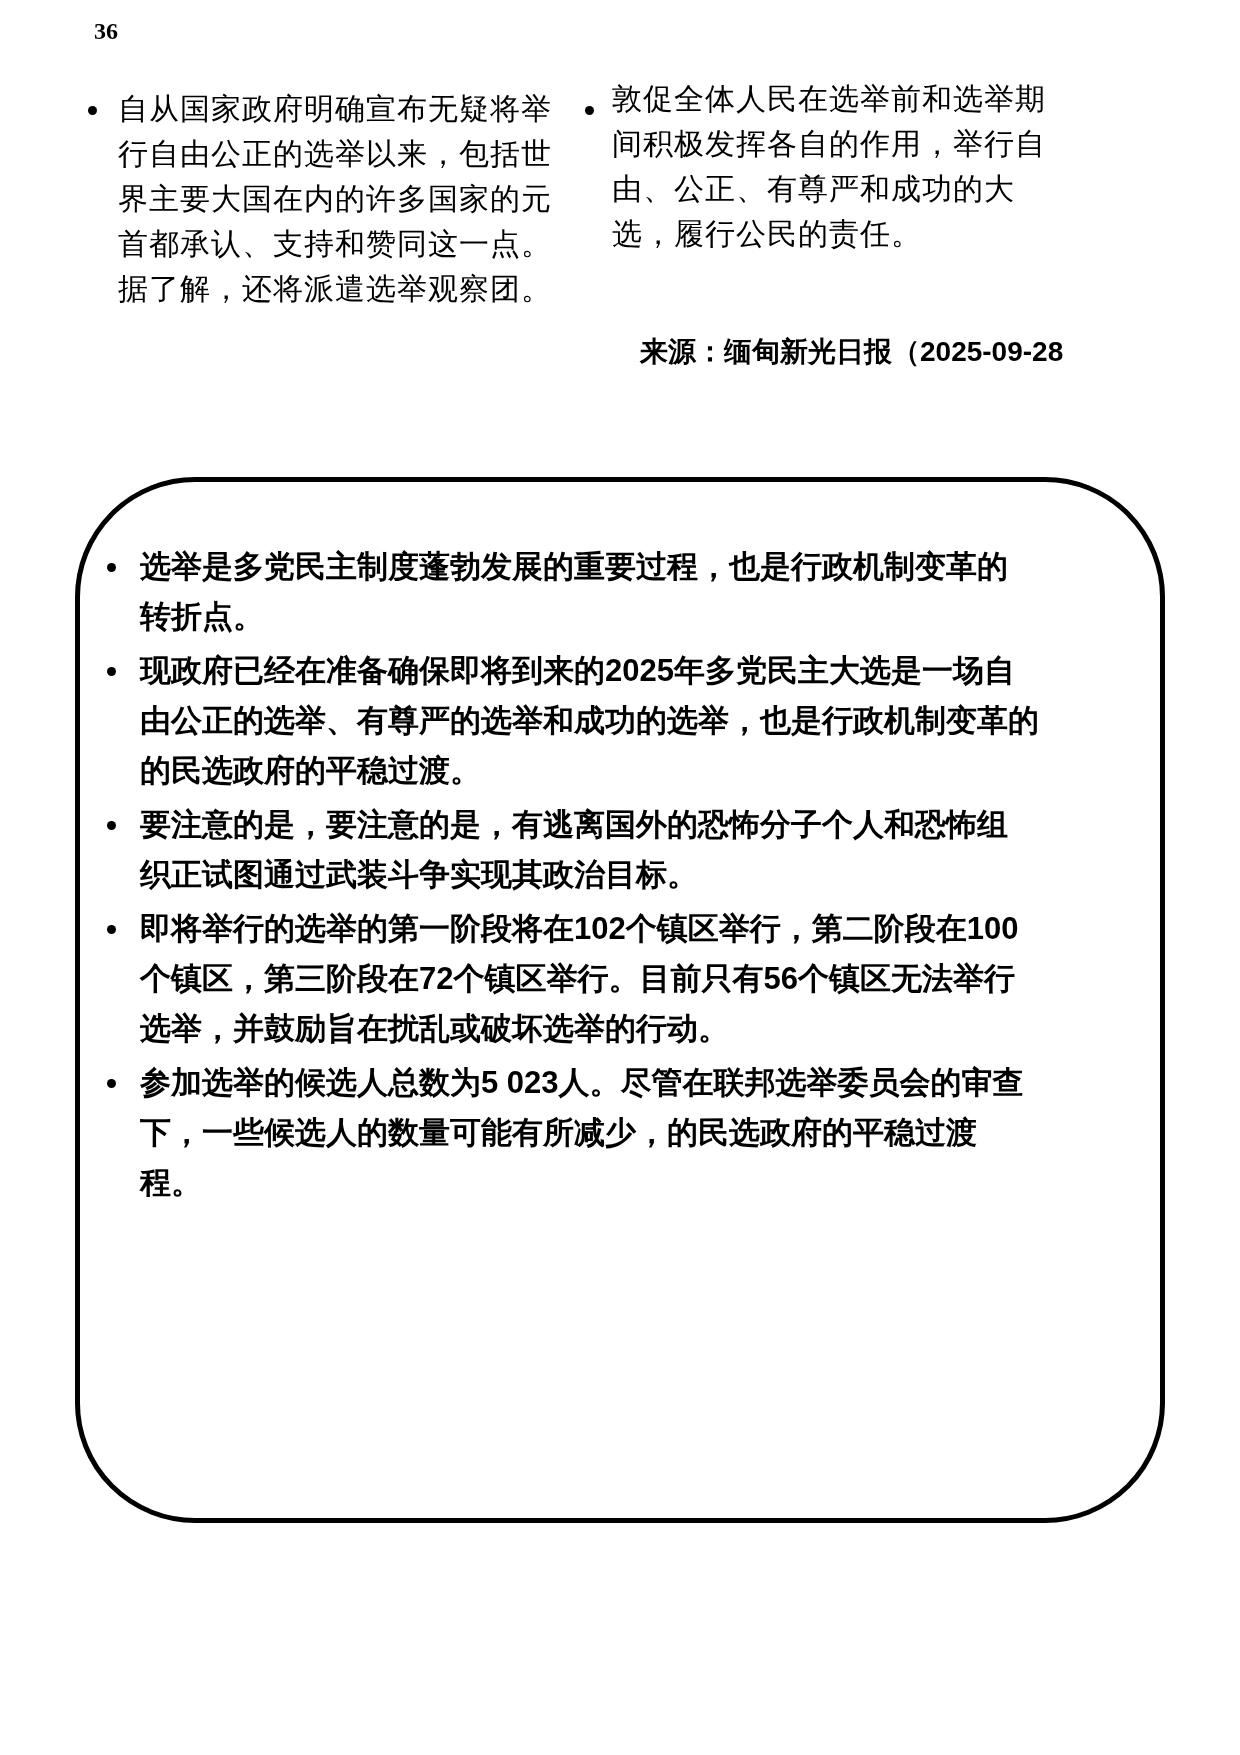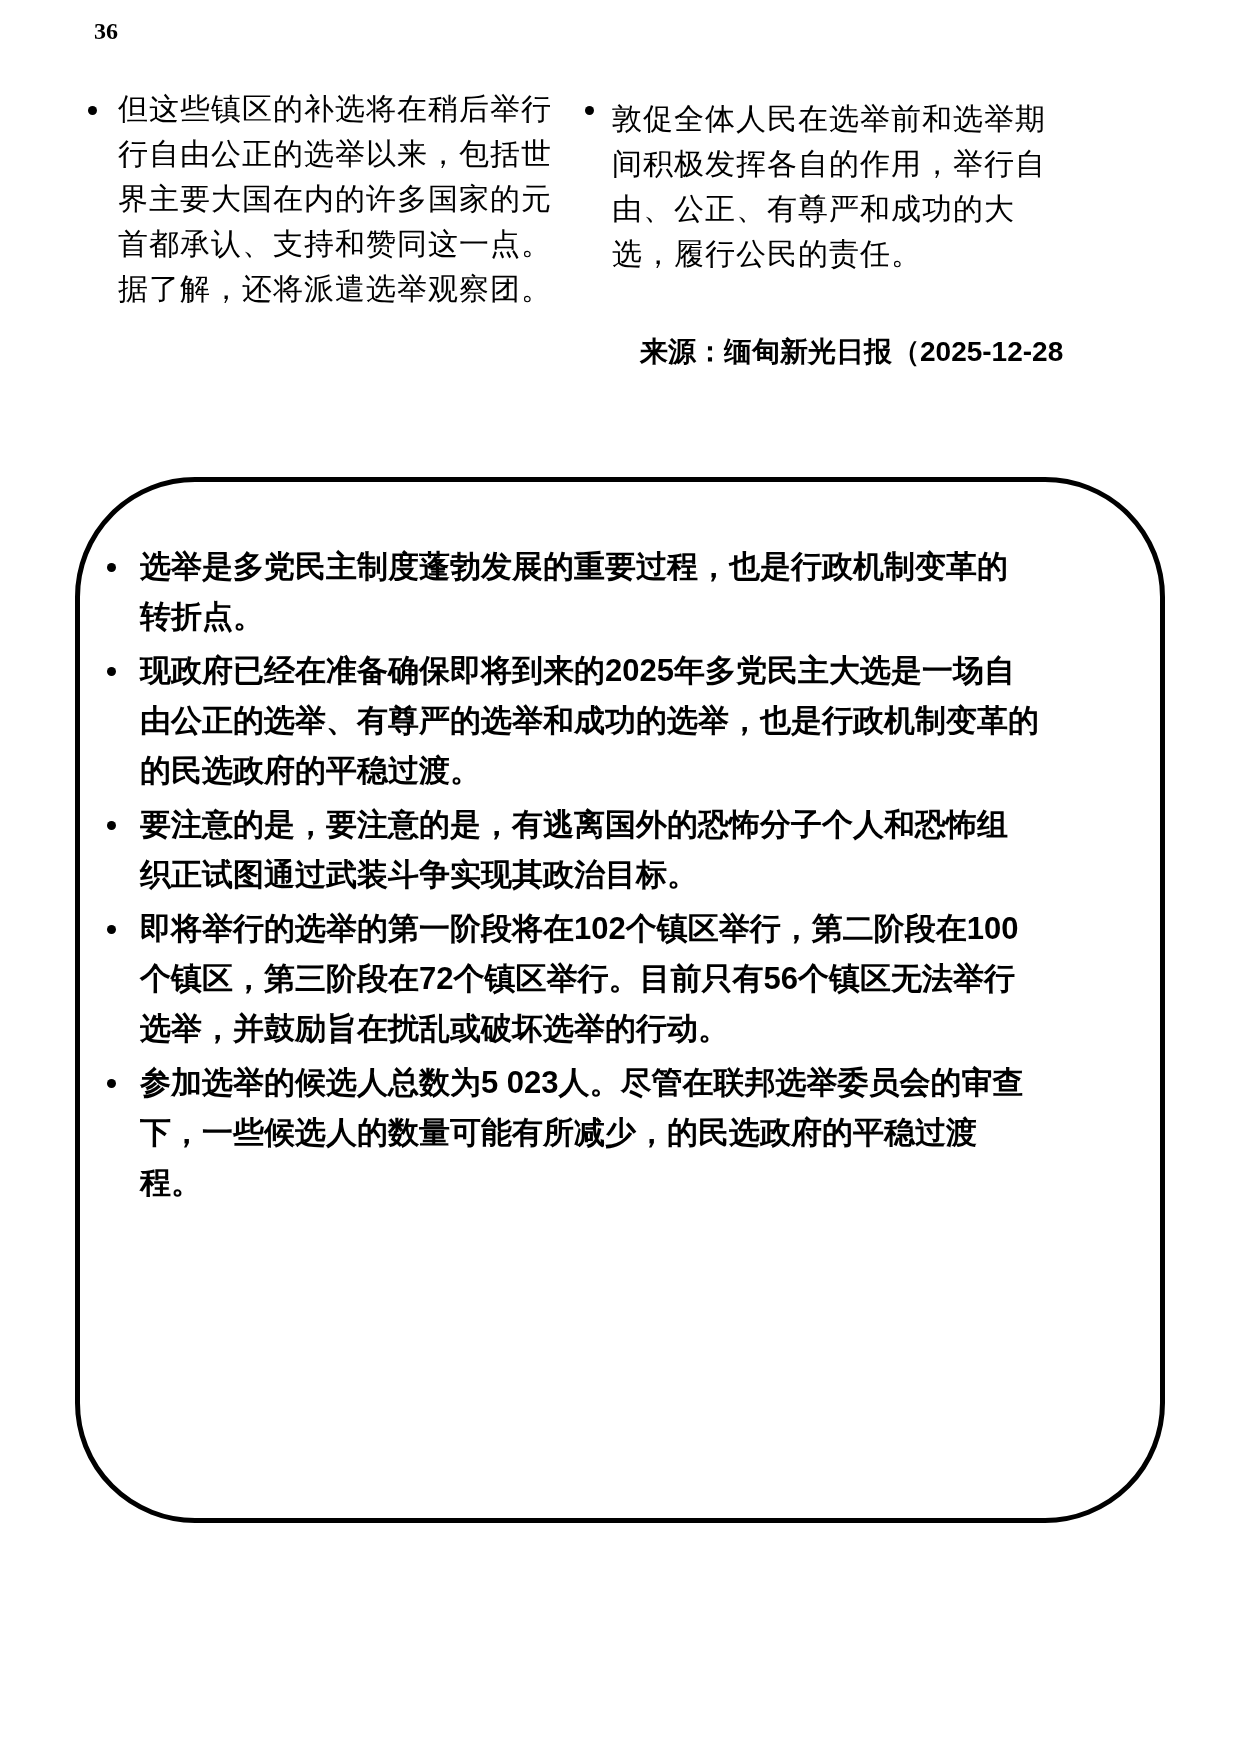--- a/index.html
+++ b/index.html
@@ -24,21 +24,21 @@
   
   .top-bullet-text {
     position: absolute;
     white-space: pre-line;
     font-size: 30px;
     line-height: 45px;
     letter-spacing: 1px;
     font-family: "Liberation Serif", serif;
   }
   .top-bullet-left  { left: 118px; top: 86px; width: 460px; }
-  .top-bullet-right { left: 612px; top: 96px; width: 460px; }
+  .top-bullet-right { left: 612px; top: 76px; width: 460px; }
   .dot {
     position: absolute;
     width: 9px;
     height: 9px;
     border-radius: 50%;
     background: #000000;
   }
   .dot-top-left  { left: 88px;  top: 106px; }
   .dot-top-right { left: 585px; top: 106px; }
   .source-line {
@@ -90,33 +90,33 @@
     line-height: 50px;
     width: 960px;
   }
 </style>
 </head>
 <body>
 
 <div class="page-number">36</div>
 
 <span class="dot dot-top-left"></span>
-<div class="top-bullet-text top-bullet-left">但这些镇区的补选将在稍后举行
+<div class="top-bullet-text top-bullet-left">自从国家政府明确宣布无疑将举
 行自由公正的选举以来，包括世
 界主要大国在内的许多国家的元
 首都承认、支持和赞同这一点。
 据了解，还将派遣选举观察团。</div>
 
 <span class="dot dot-top-right"></span>
 <div class="top-bullet-text top-bullet-right">敦促全体人民在选举前和选举期
 间积极发挥各自的作用，举行自
 由、公正、有尊严和成功的大
 选，履行公民的责任。</div>
 
-<div class="source-line">来源：缅甸新光日报（2025-12-28</div>
+<div class="source-line">来源：缅甸新光日报（2025-09-28</div>
 
 <div class="summary-box">
   <div class="box-bullet-list">
       <div class="box-bullet-item">
         <span class="item-dot"></span>
         <div class="item-text">选举是多党民主制度蓬勃发展的重要过程，也是行政机制变革的
 转折点。</div>
       </div>
       <div class="box-bullet-item">
         <span class="item-dot"></span>

